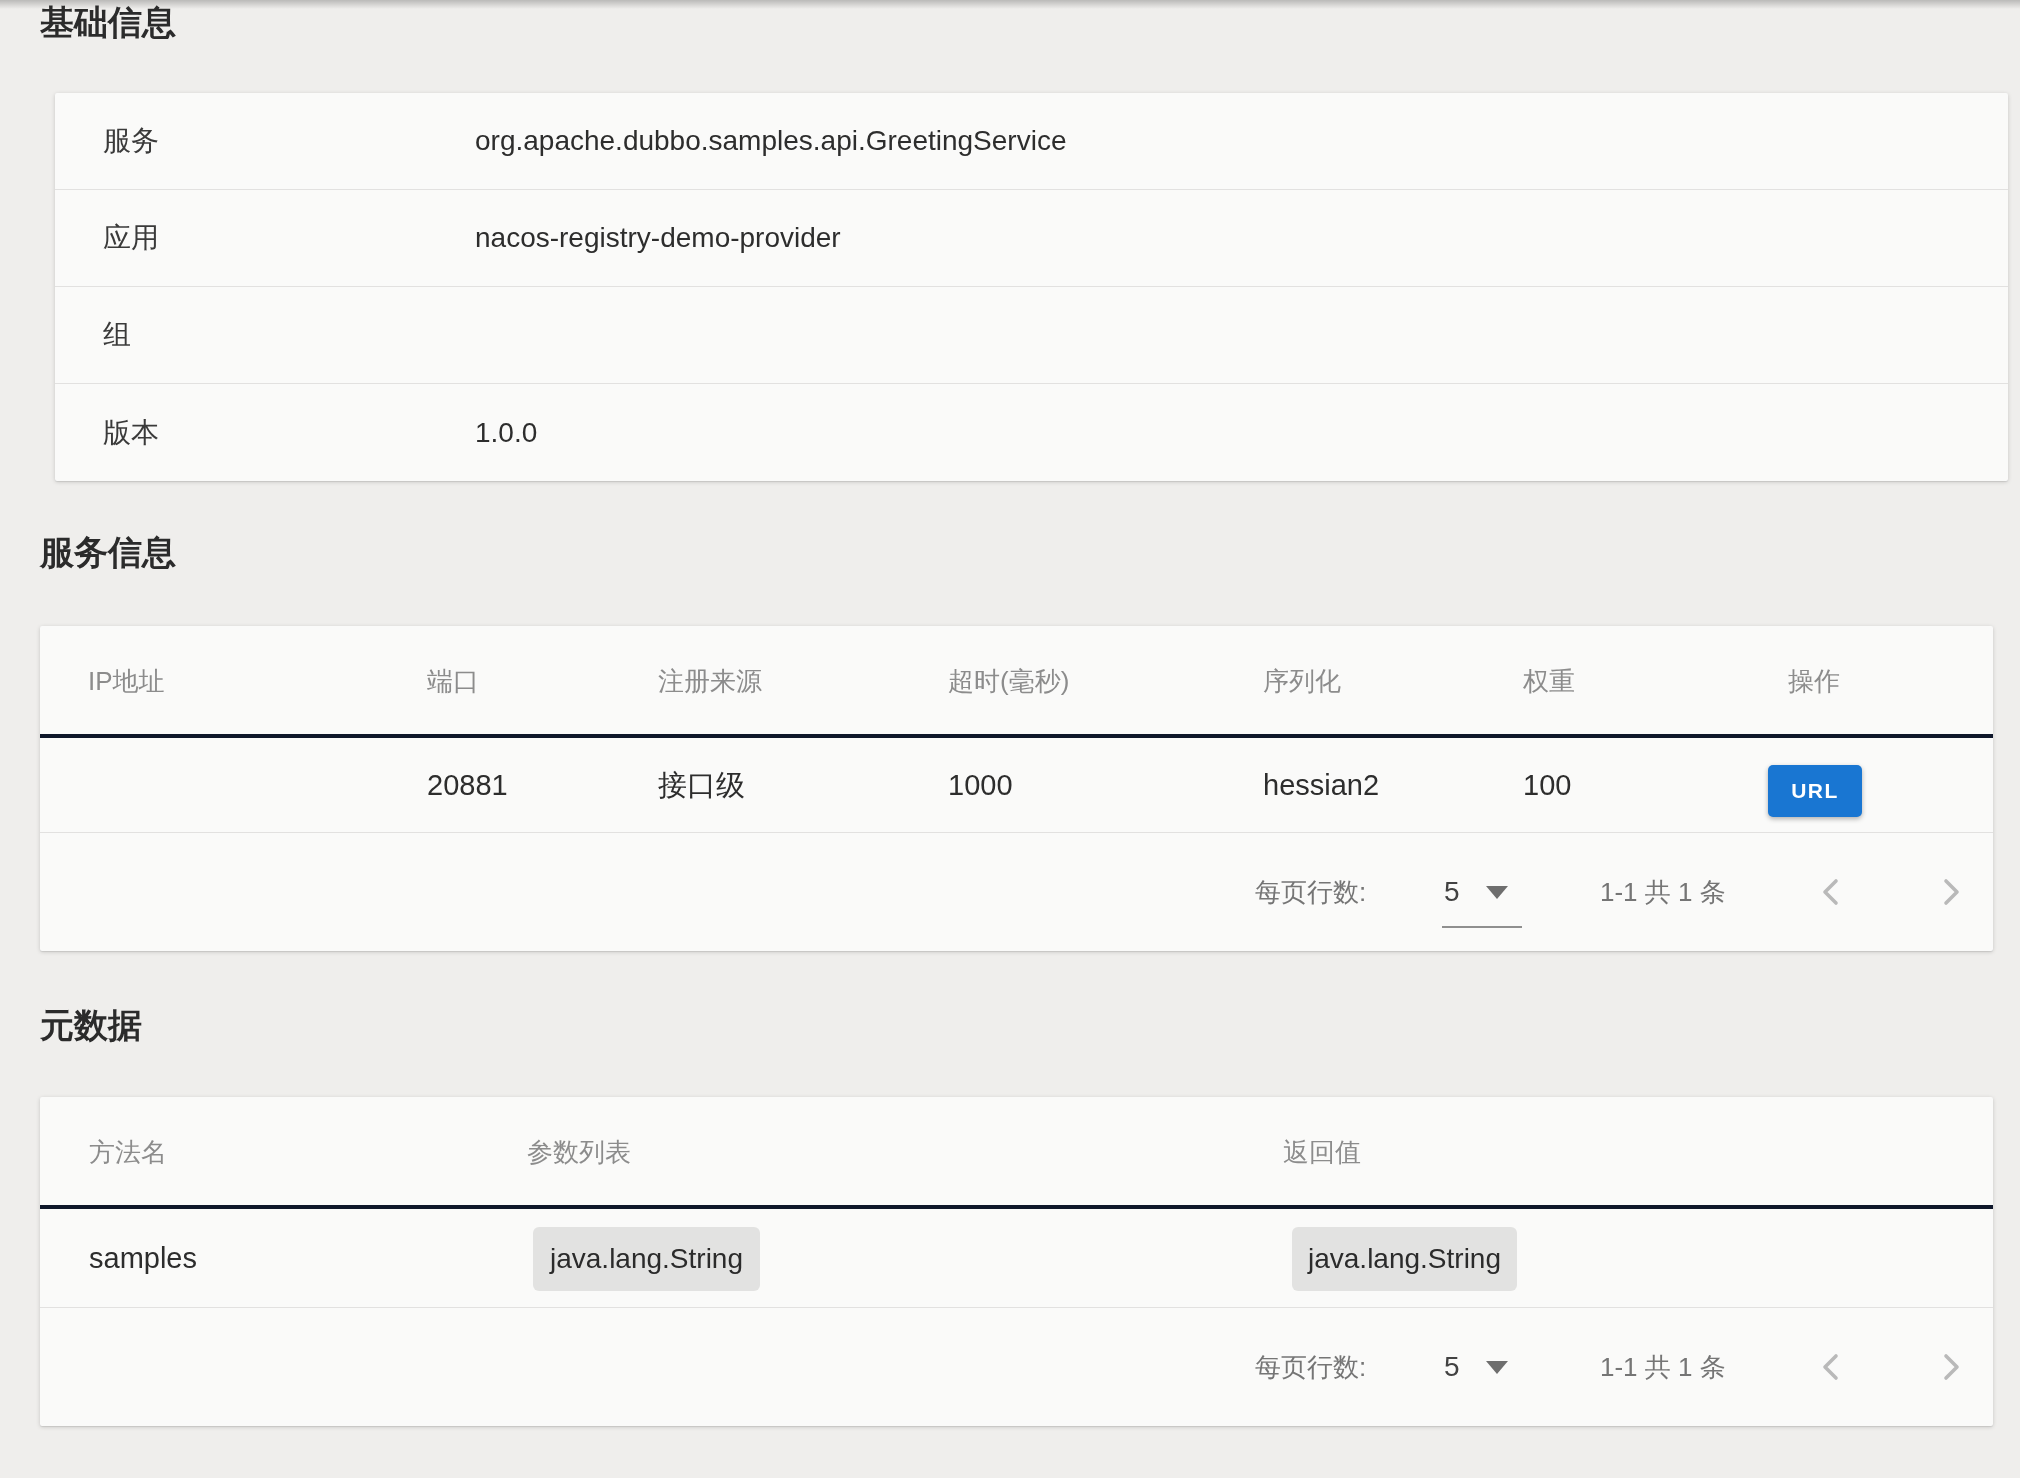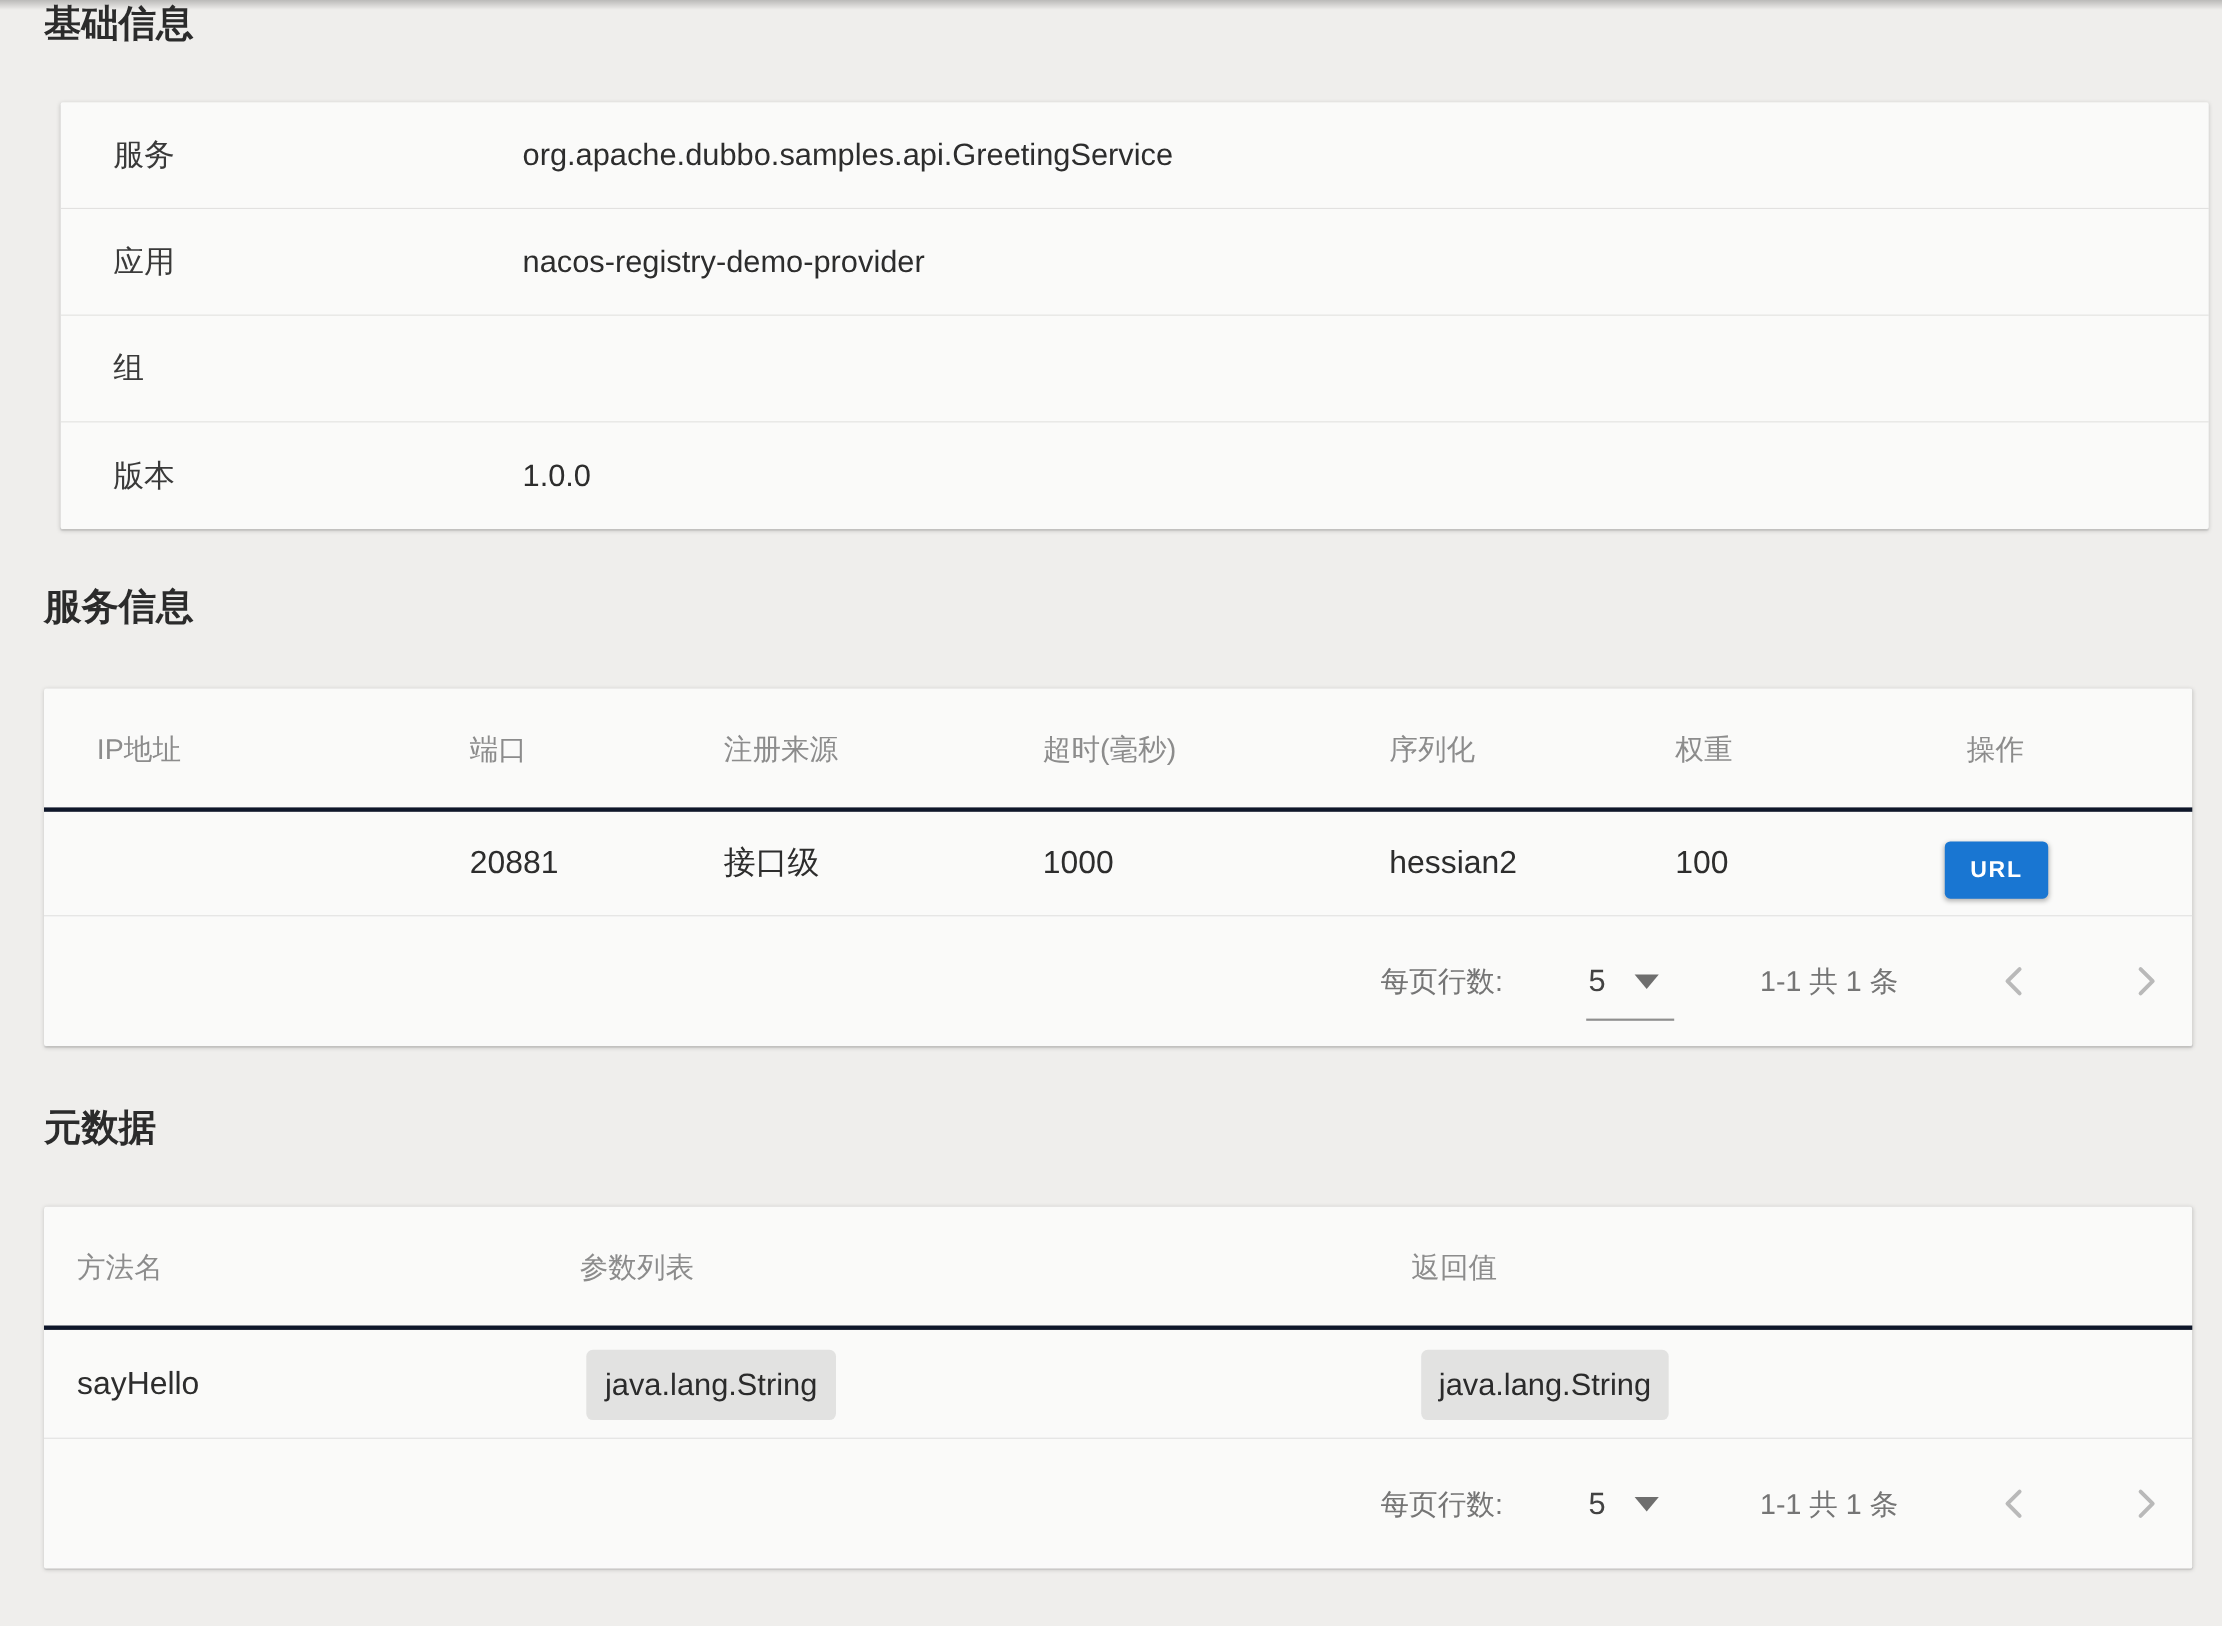--- a/index.html
+++ b/index.html
@@ -103,21 +103,21 @@
     position: absolute; left: 1402px; top: 93px;
     width: 80px; height: 2px; background: #8f8f8f;
   }
   .pg-range { left: 1560px; }
   .pg-chevron { position: absolute; top: 41px; width: 36px; height: 36px; cursor: pointer; }
   .pg-prev { left: 1774px; }
   .pg-next { left: 1892px; }
   
   #h3-title { margin-top: 55px; }
   #metadata-card { margin-top: 53px; }
-  .m1 { left: 30px; } .m2 { left: 487px; } .m3 { left: 1243px; }
+  .m1 { left: 49px; } .m2 { left: 487px; } .m3 { left: 1243px; }
   .meta-row { position: relative; height: 99px; border-bottom: 1px solid #e2e1e0; }
   .meta-row .td { height: 98px; line-height: 98px; }
   .chip {
     position: absolute; top: 18px; height: 64px;
     border-radius: 6px; background: #e2e2e1;
     display: flex; align-items: center; justify-content: center;
     font-size: 28px; color: #2b2b2b; white-space: nowrap;
   }
   .chip-params { left: 493px; width: 227px; }
   .chip-return { left: 1252px; width: 225px; }
@@ -191,21 +191,21 @@
   <h2 class="section-title" id="h3-title">元数据</h2>
 
   <div class="card" id="metadata-card">
     <div class="thead-row">
       <span class="th m1">方法名</span>
       <span class="th m2">参数列表</span>
       <span class="th m3">返回值</span>
     </div>
 
     <div class="meta-row">
-      <span class="td m1">sayHello</span>
+      <span class="td m1">samples</span>
       <span class="chip chip-params">java.lang.String</span>
       <span class="chip chip-return">java.lang.String</span>
     </div>
 
     <div class="pagination">
       <span class="pg-item pg-label">每页行数:</span>
       <span class="pg-item pg-value">5</span>
       <span class="pg-arrow"></span>
 
       <span class="pg-item pg-range">1-1 共 1 条</span>

